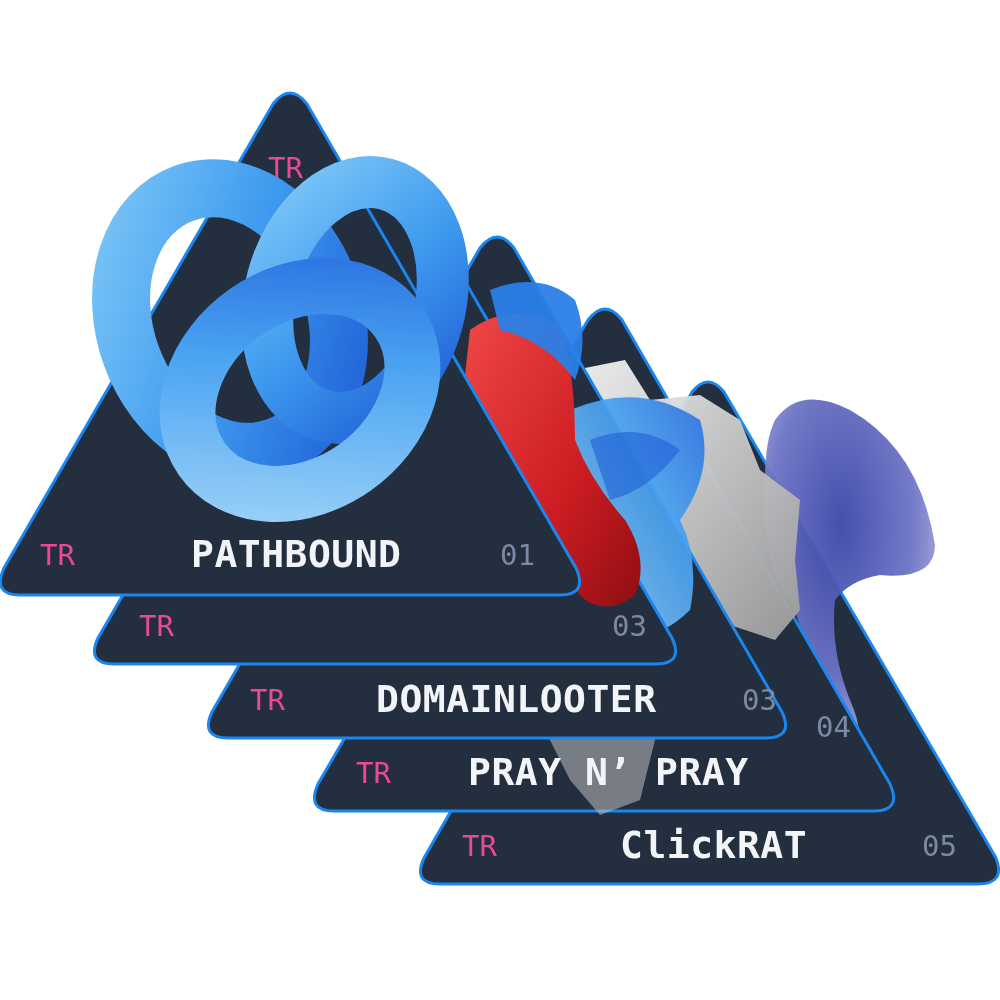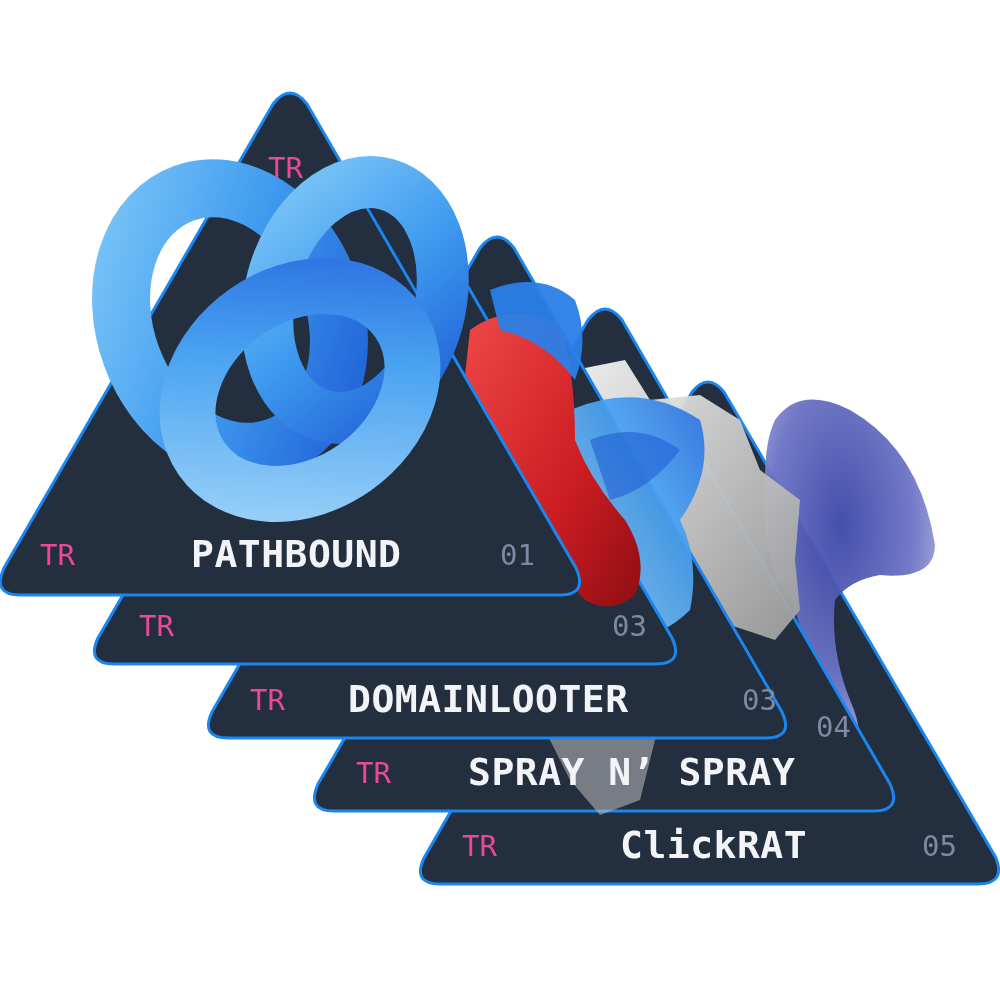--- a/index.html
+++ b/index.html
@@ -93,24 +93,24 @@
 <div class="label tr" style="left:268px; top:153px;">TR</div>
 
 <div class="label tr" style="left:40px; top:540px;">TR</div>
 <div class="label name" style="left:191px; top:539px;">PATHBOUND</div>
 <div class="label num" style="left:500px; top:540px;">01</div>
 
 <div class="label tr" style="left:139px; top:611px;">TR</div>
 <div class="label num" style="left:612px; top:611px;">03</div>
 
 <div class="label tr" style="left:250px; top:685px;">TR</div>
-<div class="label name" style="left:348px; top:684px;">DOMAINLOOTER</div>
+<div class="label name" style="left:376px; top:684px;">DOMAINLOOTER</div>
 <div class="label num" style="left:711px; top:685px;margin-left:31px;">03</div>
 
 <div class="label tr" style="left:356px; top:758px;">TR</div>
-<div class="label name" style="left:468px; top:757px;">SPRAY N’ SPRAY</div>
+<div class="label name" style="left:468px; top:757px;">PRAY N’ PRAY</div>
 <div class="label num" style="left:816px; top:712px;">04</div>
 
 <div class="label tr" style="left:462px; top:831px;">TR</div>
 <div class="label name" style="left:620px; top:830px;">ClickRAT</div>
 <div class="label num" style="left:922px; top:831px;text-align:right;">05</div>
 
 </div>
 
 </body></html>

